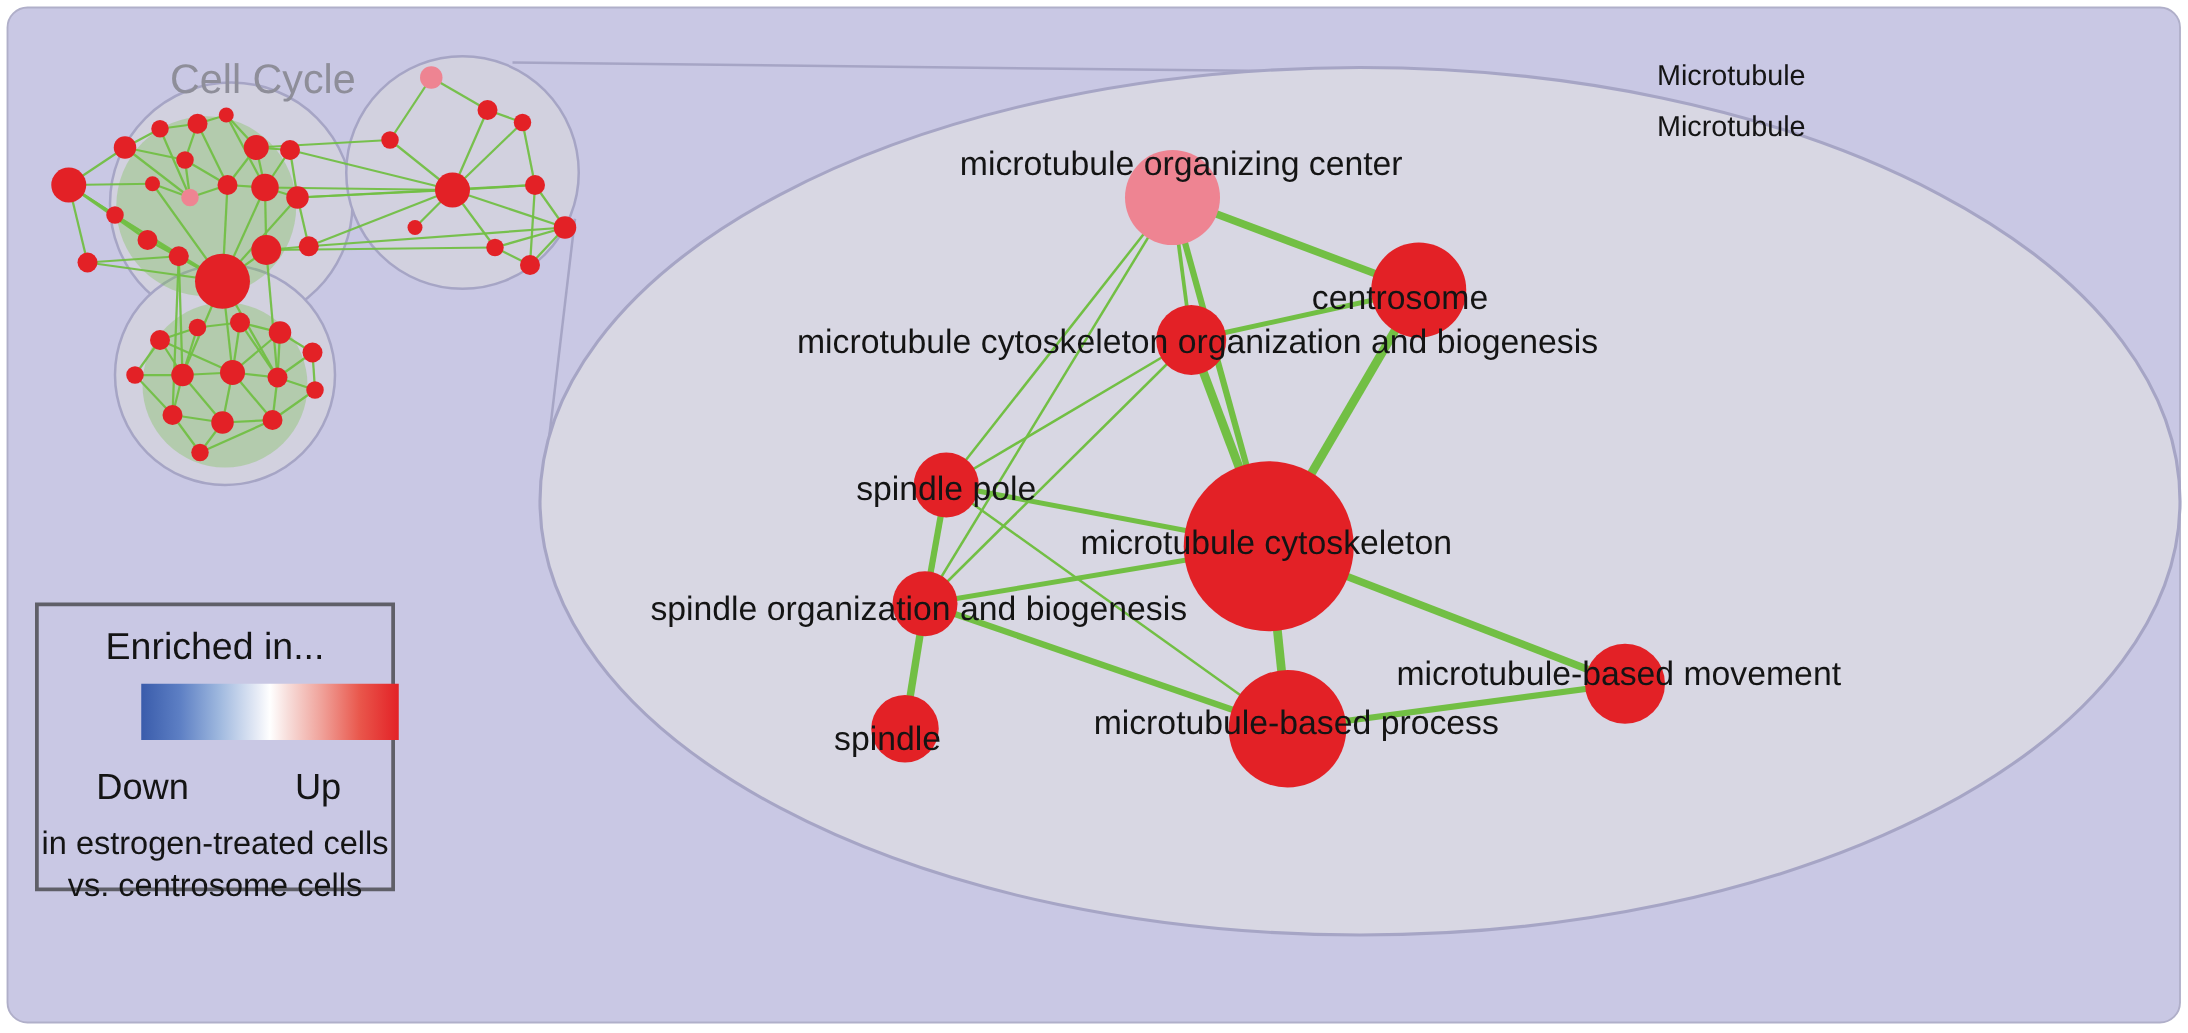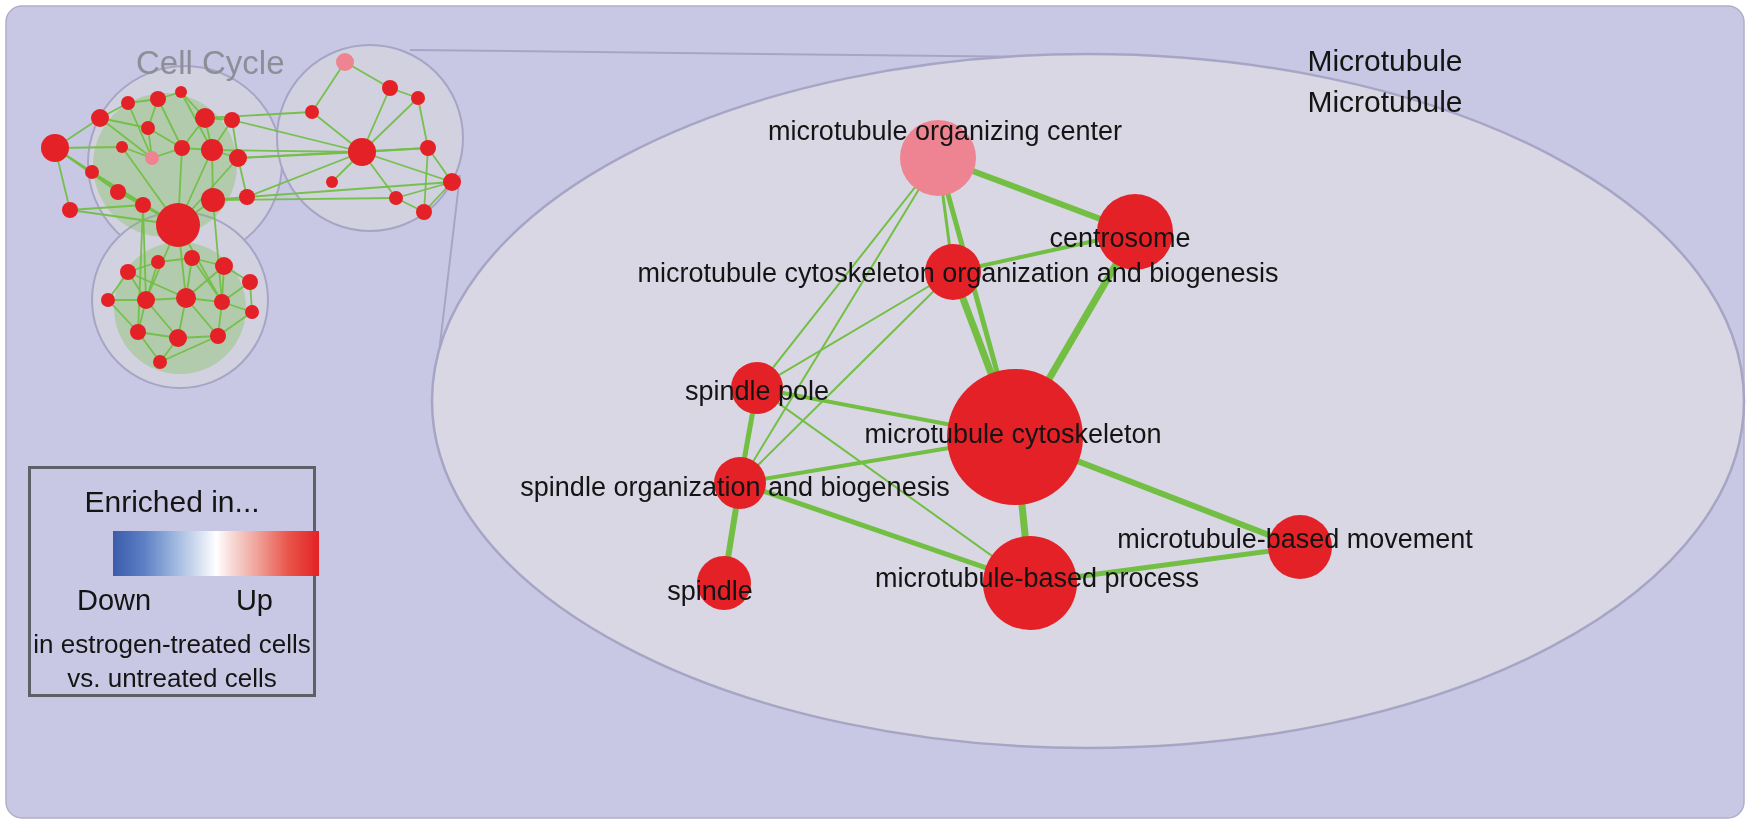--- a/index.html
+++ b/index.html
@@ -3,25 +3,25 @@
 <meta charset="utf-8">
 <style>
   * { margin:0; padding:0; box-sizing:border-box; }
   body { background:#ffffff; font-family:"Liberation Sans", sans-serif; }
   .stage { position:relative; width:1750px; height:826px; background:#ffffff; overflow:hidden; }
   #network-svg { position:absolute; left:0; top:0; width:1750px; height:826px; display:block; }
   .overlay { position:absolute; color:#141414; }
   .cluster-label { color:#8e8e99; }
   #cell-cycle-label { left:107px; top:44px; font-size:33px;margin-left:29px; }
   #ubiquitin-label { left:30px; top:390px; font-size:32px; line-height:41px; }
-  #detail-title { left:1240px; top:40px; width:290px; text-align:center; font-size:30px; line-height:41px; color:#141414; }
-  .legend { position:absolute; left:28px; top:466px; width:288px; height:231px; border:3px solid #5f5f68; }
+  #detail-title { left:1240px; top:40px; width:290px; text-align:center; font-size:23px; line-height:41px; color:#141414; }
+  .legend { position:absolute; left:28px; top:482px; width:288px; height:231px; border:3px solid #5f5f68; }
   .legend-title { text-align:center; margin-top:16px; font-size:30px; color:#141414; }
   .legend-bar { margin:12px 0 0 82px; width:206px; height:45px; }
-  .legend-ends { display:flex; justify-content:space-between; margin:8px 40px 0 46px; font-size:29px; color:#141414; }
+  .legend-ends { display:flex; justify-content:space-between; margin:22px 40px 0 46px; font-size:29px; color:#141414; }
   .legend-caption { text-align:center; margin-top:10px; font-size:26px; line-height:34px; color:#141414; }
 </style>
 </head>
 <body>
 
 <div class="stage">
 
   <svg id="network-svg" viewBox="0 0 1750 826">
       <rect x="6" y="6" width="1738" height="812" rx="16" fill="#c9c8e4" stroke="#b0afc9" stroke-width="1.5"></rect>
       <line x1="410" y1="50" x2="1035" y2="57" stroke="#a6a5c5" stroke-width="2"></line>
@@ -228,17 +228,17 @@
 
   <div class="legend">
     <div class="legend-title">Enriched in...</div>
     <div class="legend-bar" style="background: linear-gradient(90deg, rgb(58, 92, 171), rgb(93, 127, 196) 15%, rgb(157, 183, 222) 30%, rgb(230, 235, 246) 45%, rgb(255, 255, 255) 50%, rgb(247, 221, 218) 57%, rgb(240, 162, 154) 70%, rgb(233, 86, 75) 85%, rgb(227, 33, 38));"></div>
     <div class="legend-ends">
       <span>Down</span>
       <span>Up</span>
     </div>
     <div class="legend-caption">
       <div>in estrogen-treated cells</div>
-      <div>vs. untreated cells</div>
+      <div>vs. centrosome cells</div>
     </div>
   </div>
 
 </div>
 
 </body></html>

